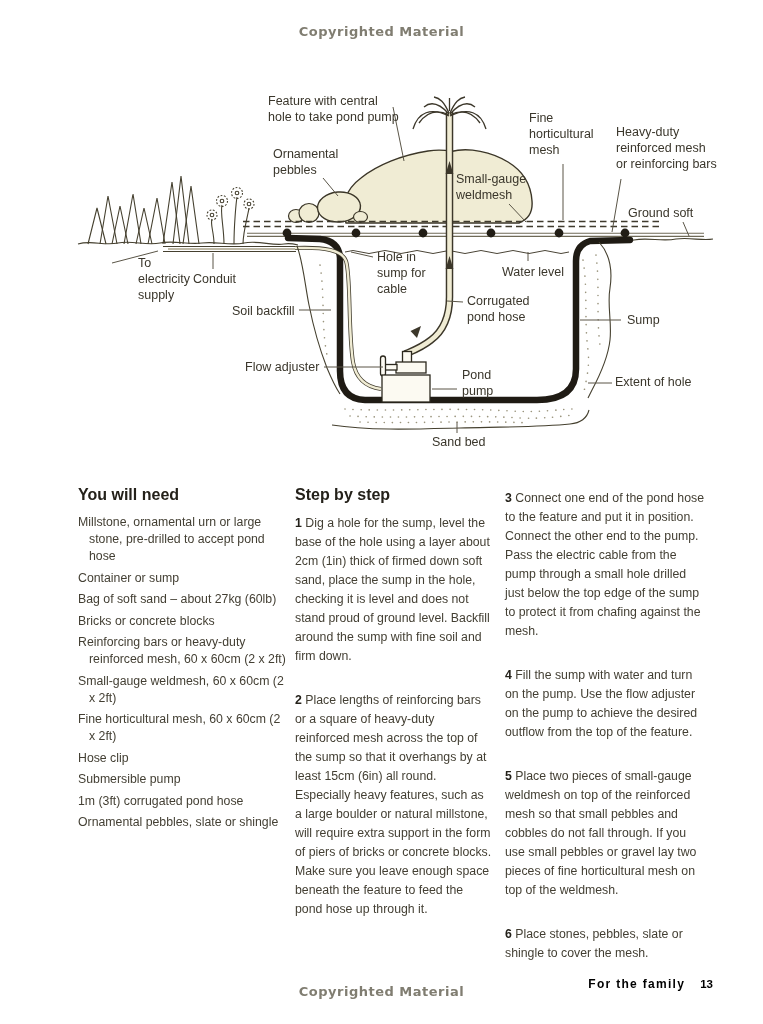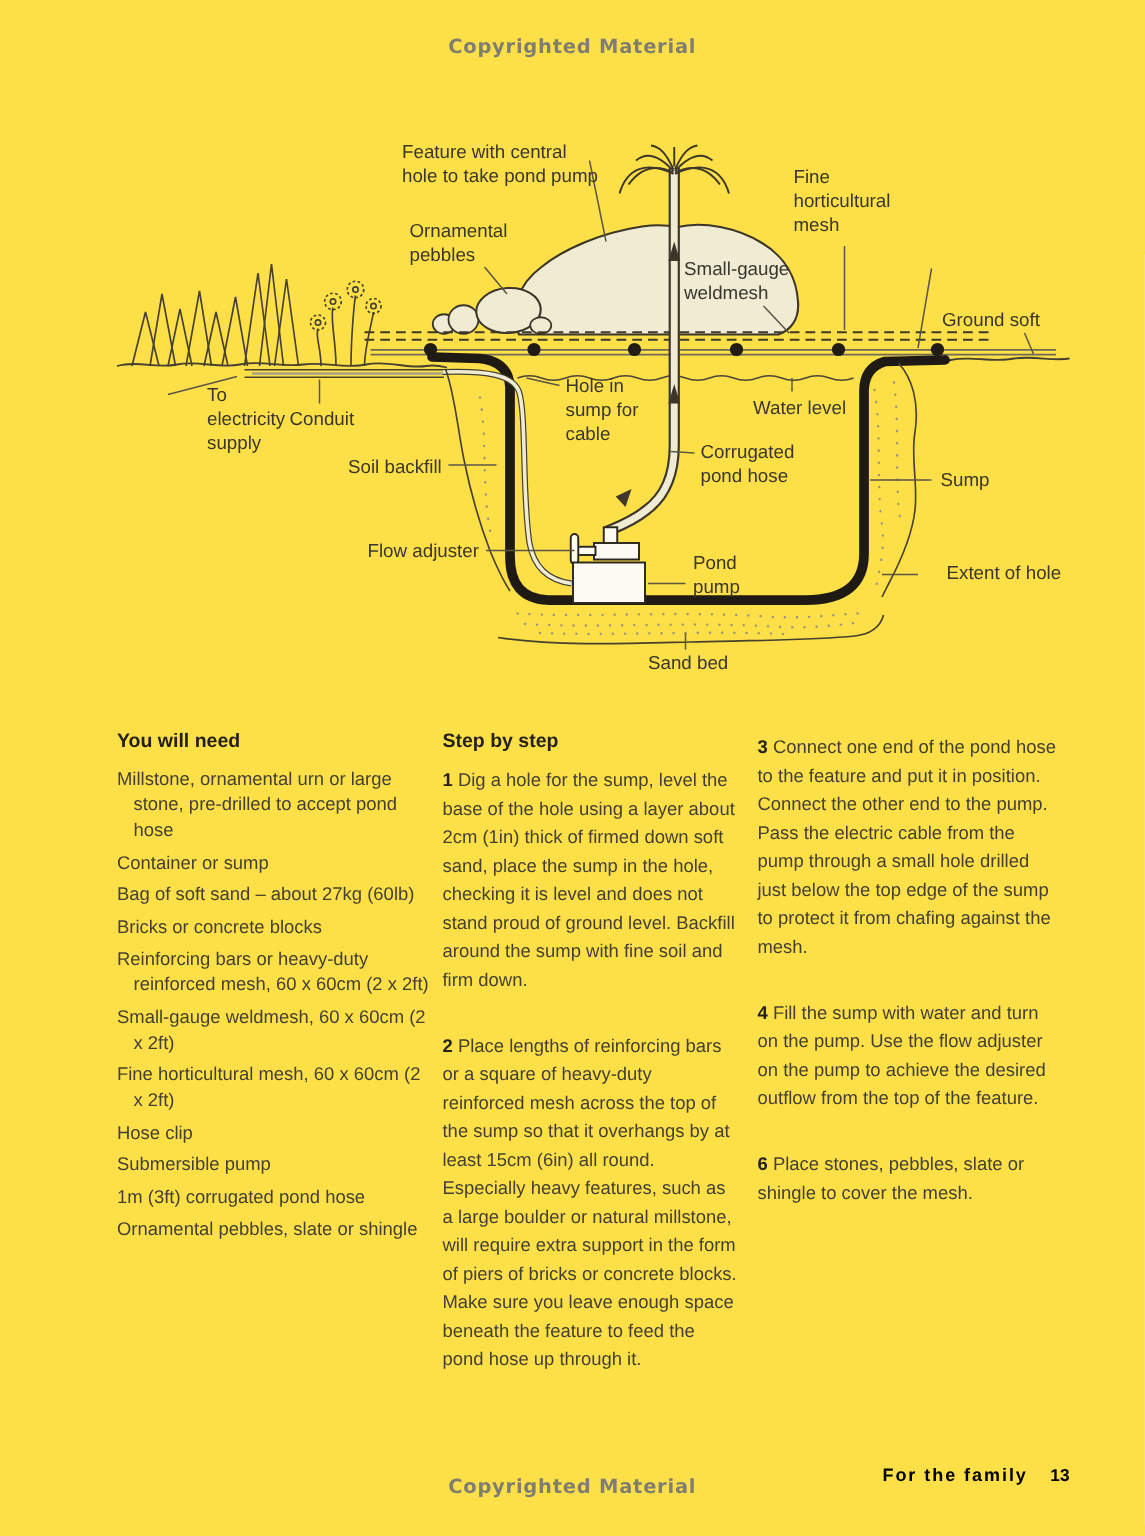--- a/index.html
+++ b/index.html
@@ -1,26 +1,26 @@
 <!DOCTYPE html>
 <html><head>
 <meta charset="utf-8">
 <style>
   html,body{margin:0;padding:0;}
   body{width:763px;height:1024px;background:#f0ecd4;font-family:"Liberation Sans",sans-serif;}
-  .page{position:relative;width:763px;height:1024px;overflow:hidden;background:#fde047;}
+  .page{position:relative;width:763px;height:1024px;overflow:hidden;background:#ffffff;}
   .watermark{position:absolute;width:763px;text-align:center;font-family:"DejaVu Sans",sans-serif;
     font-weight:bold;font-size:13px;letter-spacing:.5px;color:#807d71;}
   .wm-top{top:24px;}
   .wm-bottom{top:984px;}
   .diagram{position:absolute;left:0;top:0;width:763px;height:470px;}
   .diagram svg{position:absolute;left:0;top:0;}
   .dlabel{position:absolute;font-size:12.5px;line-height:16px;color:#3a362b;white-space:pre-line;}
   .col{position:absolute;color:#433f33;font-size:12.3px;}
-  .col h3{margin:0 0 10px 0;font-size:13px;color:#24211a;font-weight:bold;}
+  .col h3{margin:0 0 10px 0;font-size:16px;color:#24211a;font-weight:bold;}
   .col1{left:78px;top:486px;width:210px;}
   .col1 ul{margin:0;padding:0;list-style:none;line-height:17px;}
   .col1 li{margin:0 0 4.5px 0;text-indent:-11px;padding-left:11px;}
   .col2{left:295px;top:486px;width:197px;}
   .col3{left:505px;top:489px;width:201px;}
   .step{margin:0 0 25px 0;line-height:19px;}
   .step b{color:#24211a;}
   .footer-right{position:absolute;top:974px;right:50px;color:#34302
 5;font-weight:bold;}
   .footer-right .ff{font-size:12px;letter-spacing:1.3px;}
@@ -173,37 +173,40 @@
 
     <div class="dlabel" style="left:268px;top:93px;">Feature with central
 hole to take pond pump</div>
     <div class="dlabel" style="left:273px;top:146px;">Ornamental
 pebbles</div>
     <div class="dlabel" style="left:456px;top:171px;">Small-gauge
 weldmesh</div>
     <div class="dlabel" style="left:529px;top:110px;">Fine
 horticultural
 mesh</div>
+    <div class="dlabel" style="left:616px;top:124px;">Heavy-duty
+reinforced mesh
+or reinforcing bars</div>
     <div class="dlabel" style="left:628px;top:205px;">Ground soft</div>
     <div class="dlabel" style="left:90px;top:255px;margin-left:48px;">To
 electricity
 supply</div>
     <div class="dlabel" style="left:193px;top:271px;">Conduit</div>
     <div class="dlabel" style="left:377px;top:249px;">Hole in
 sump for
 cable</div>
     <div class="dlabel" style="left:502px;top:264px;">Water level</div>
     <div class="dlabel" style="left:232px;top:303px;">Soil backfill</div>
     <div class="dlabel" style="left:467px;top:293px;">Corrugated
 pond hose</div>
     <div class="dlabel" style="left:627px;top:312px;">Sump</div>
     <div class="dlabel" style="left:245px;top:359px;">Flow adjuster</div>
     <div class="dlabel" style="left:462px;top:367px;">Pond
 pump</div>
-    <div class="dlabel" style="left:615px;top:374px;margin-left:16px;">Extent of hole</div>
+    <div class="dlabel" style="left:615px;top:374px;">Extent of hole</div>
     <div class="dlabel" style="left:432px;top:434px;">Sand bed</div>
   </div>
 
   <div class="col col1">
     <h3>You will need</h3>
     <ul>
       <li>Millstone, ornamental urn or large stone, pre-drilled to accept pond hose</li>
       <li>Container or sump</li>
       <li>Bag of soft sand – about 27kg (60lb)</li>
       <li>Bricks or concrete blocks</li>
@@ -219,20 +222,21 @@
 
   <div class="col col2">
     <h3>Step by step</h3>
     <p class="step"><b>1</b> <span>Dig a hole for the sump, level the base of the hole using a layer about 2cm (1in) thick of firmed down soft sand, place the sump in the hole, checking it is level and does not stand proud of ground level. Backfill around the sump with fine soil and firm down.</span></p>
     <p class="step"><b>2</b> <span>Place lengths of reinforcing bars or a square of heavy-duty reinforced mesh across the top of the sump so that it overhangs by at least 15cm (6in) all round. Especially heavy features, such as a large boulder or natural millstone, will require extra support in the form of piers of bricks or concrete blocks. Make sure you leave enough space beneath the feature to feed the pond hose up through it.</span></p>
   </div>
 
   <div class="col col3">
     <p class="step"><b>3</b> <span>Connect one end of the pond hose to the feature and put it in position. Connect the other end to the pump. Pass the electric cable from the pump through a small hole drilled just below the top edge of the sump to protect it from chafing against the mesh.</span></p>
     <p class="step"><b>4</b> <span>Fill the sump with water and turn on the pump. Use the flow adjuster on the pump to achieve the desired outflow from the top of the feature.</span></p>
+    <p class="step"><b>5</b> <span>Place two pieces of small-gauge weldmesh on top of the reinforced mesh so that small pebbles and cobbles do not fall through. If you use small pebbles or gravel lay two pieces of fine horticultural mesh on top of the weldmesh.</span></p>
     <p class="step"><b>6</b> <span>Place stones, pebbles, slate or shingle to cover the mesh.</span></p>
   </div>
 
   <div class="footer-right">
     <span class="ff">For the family</span><span class="pn">13</span>
   </div>
 
   <div class="watermark wm-bottom">Copyrighted Material</div>
 
 </div>

